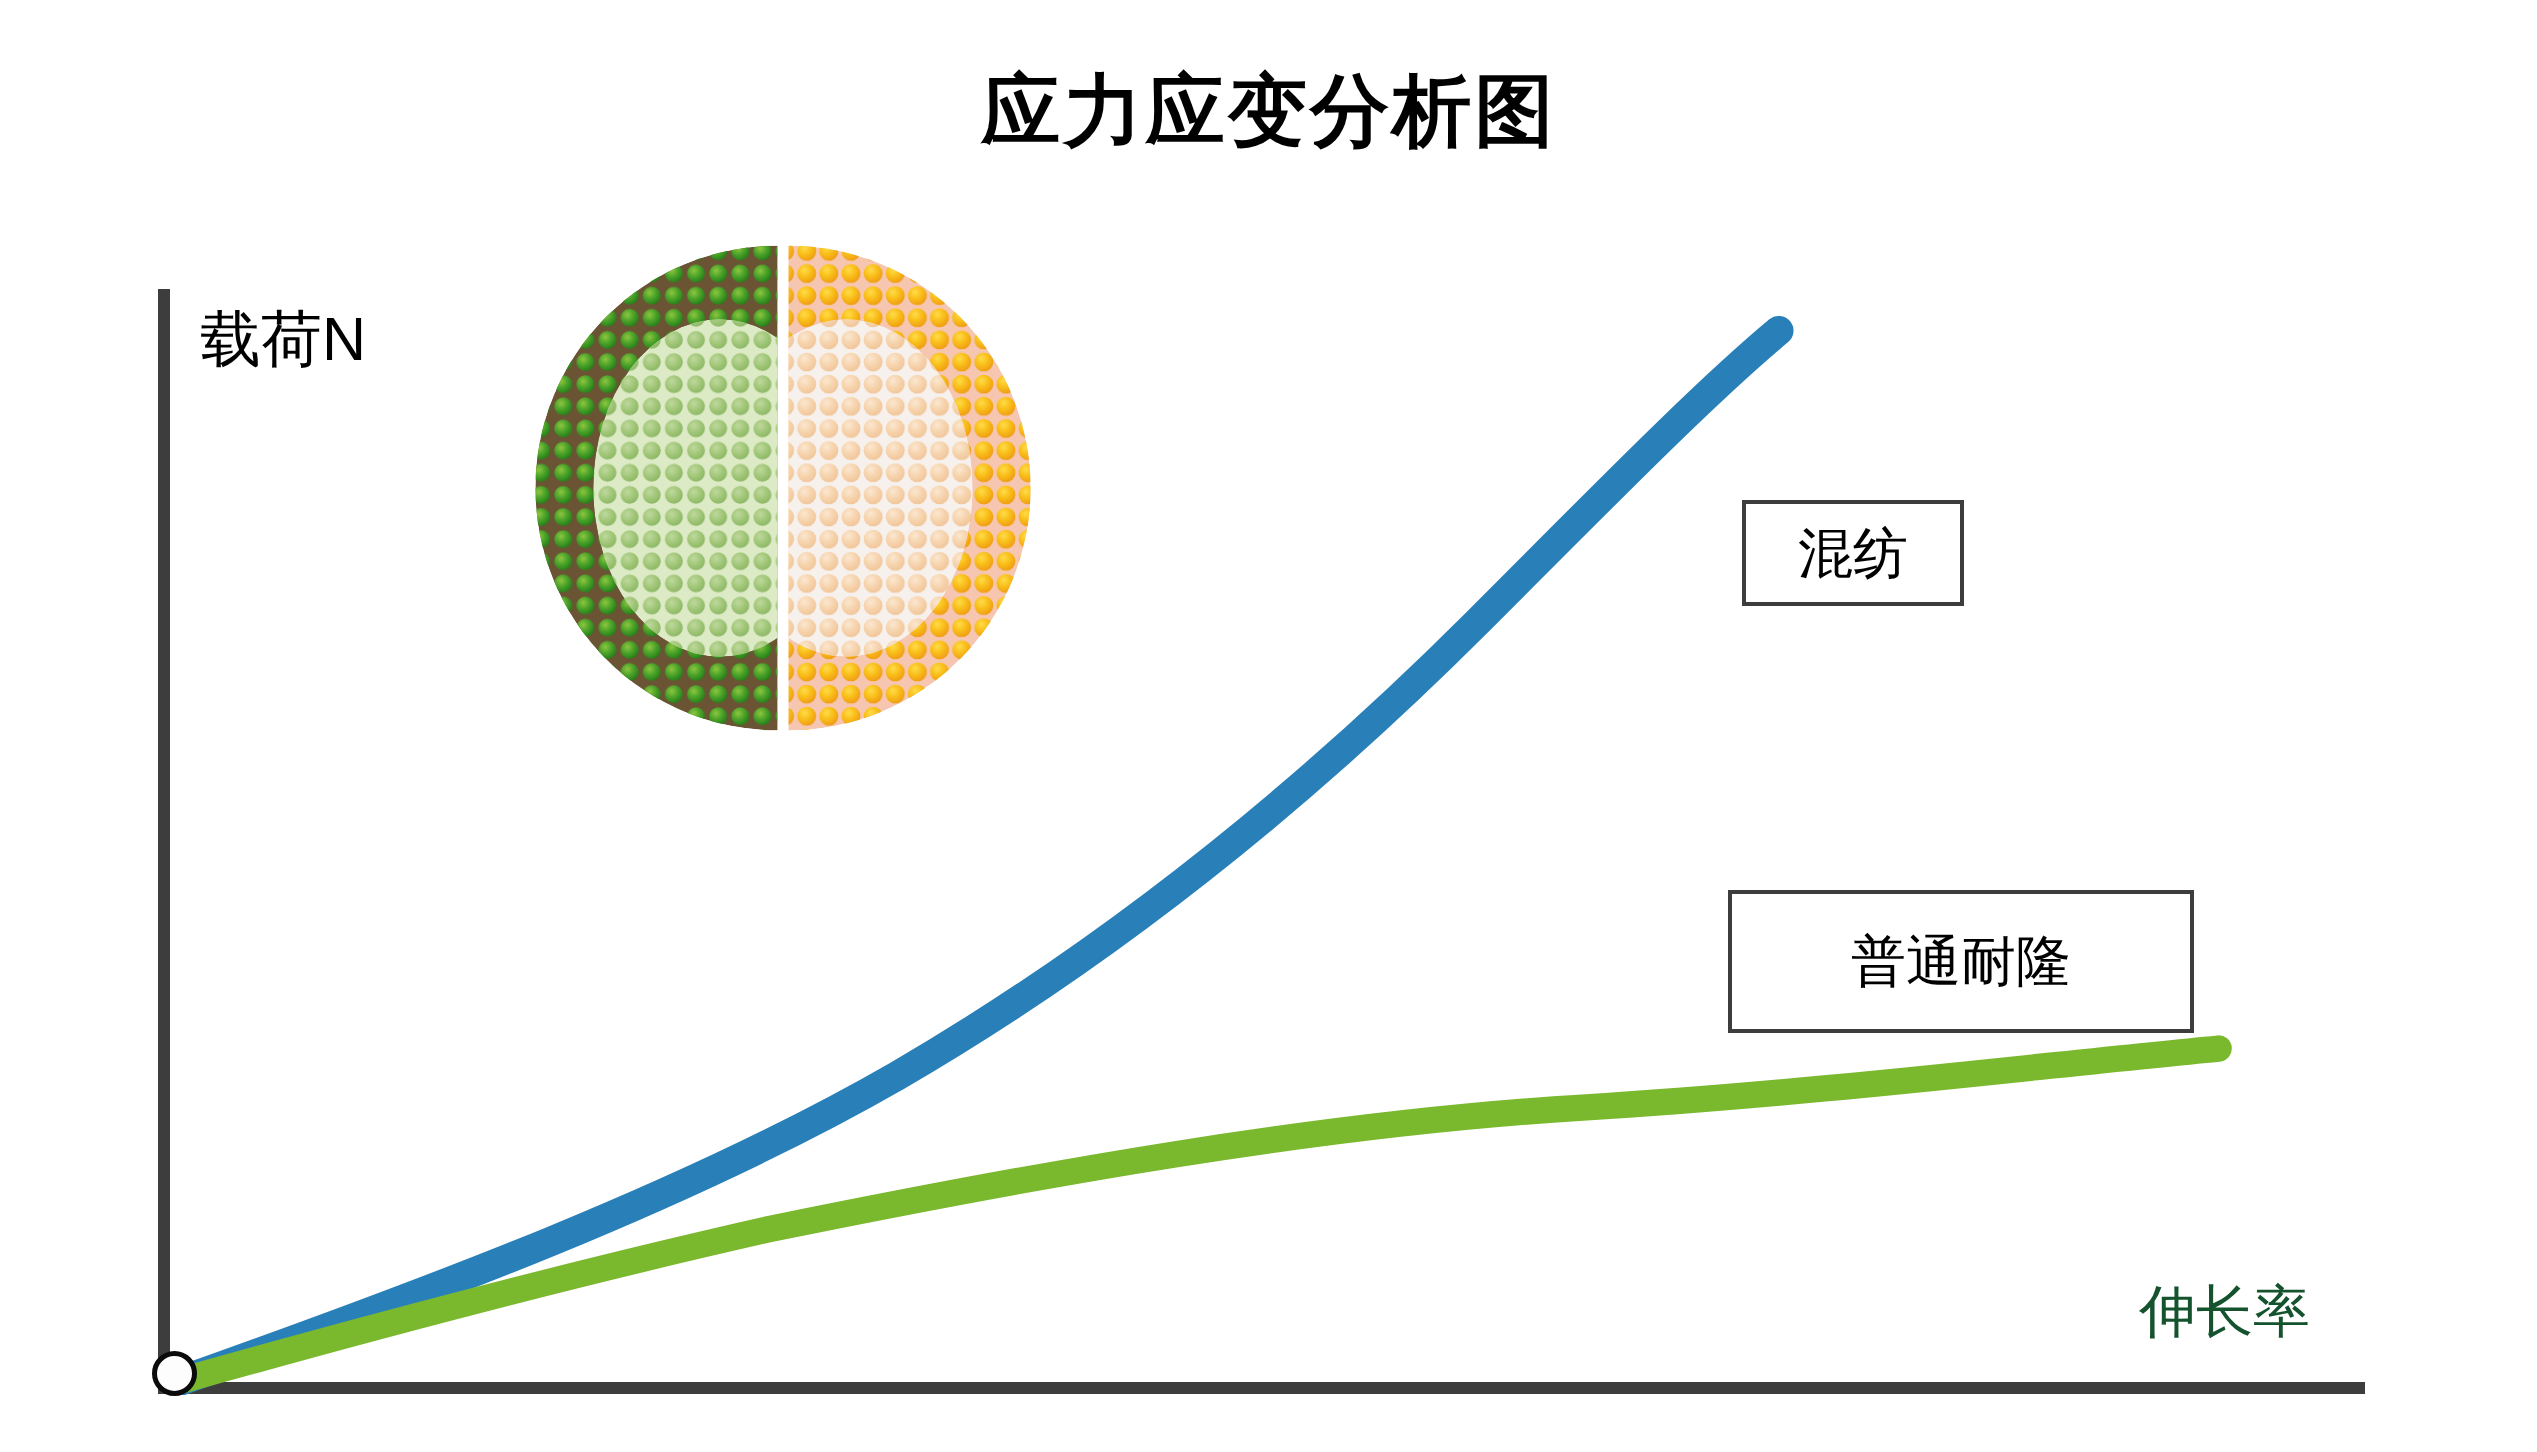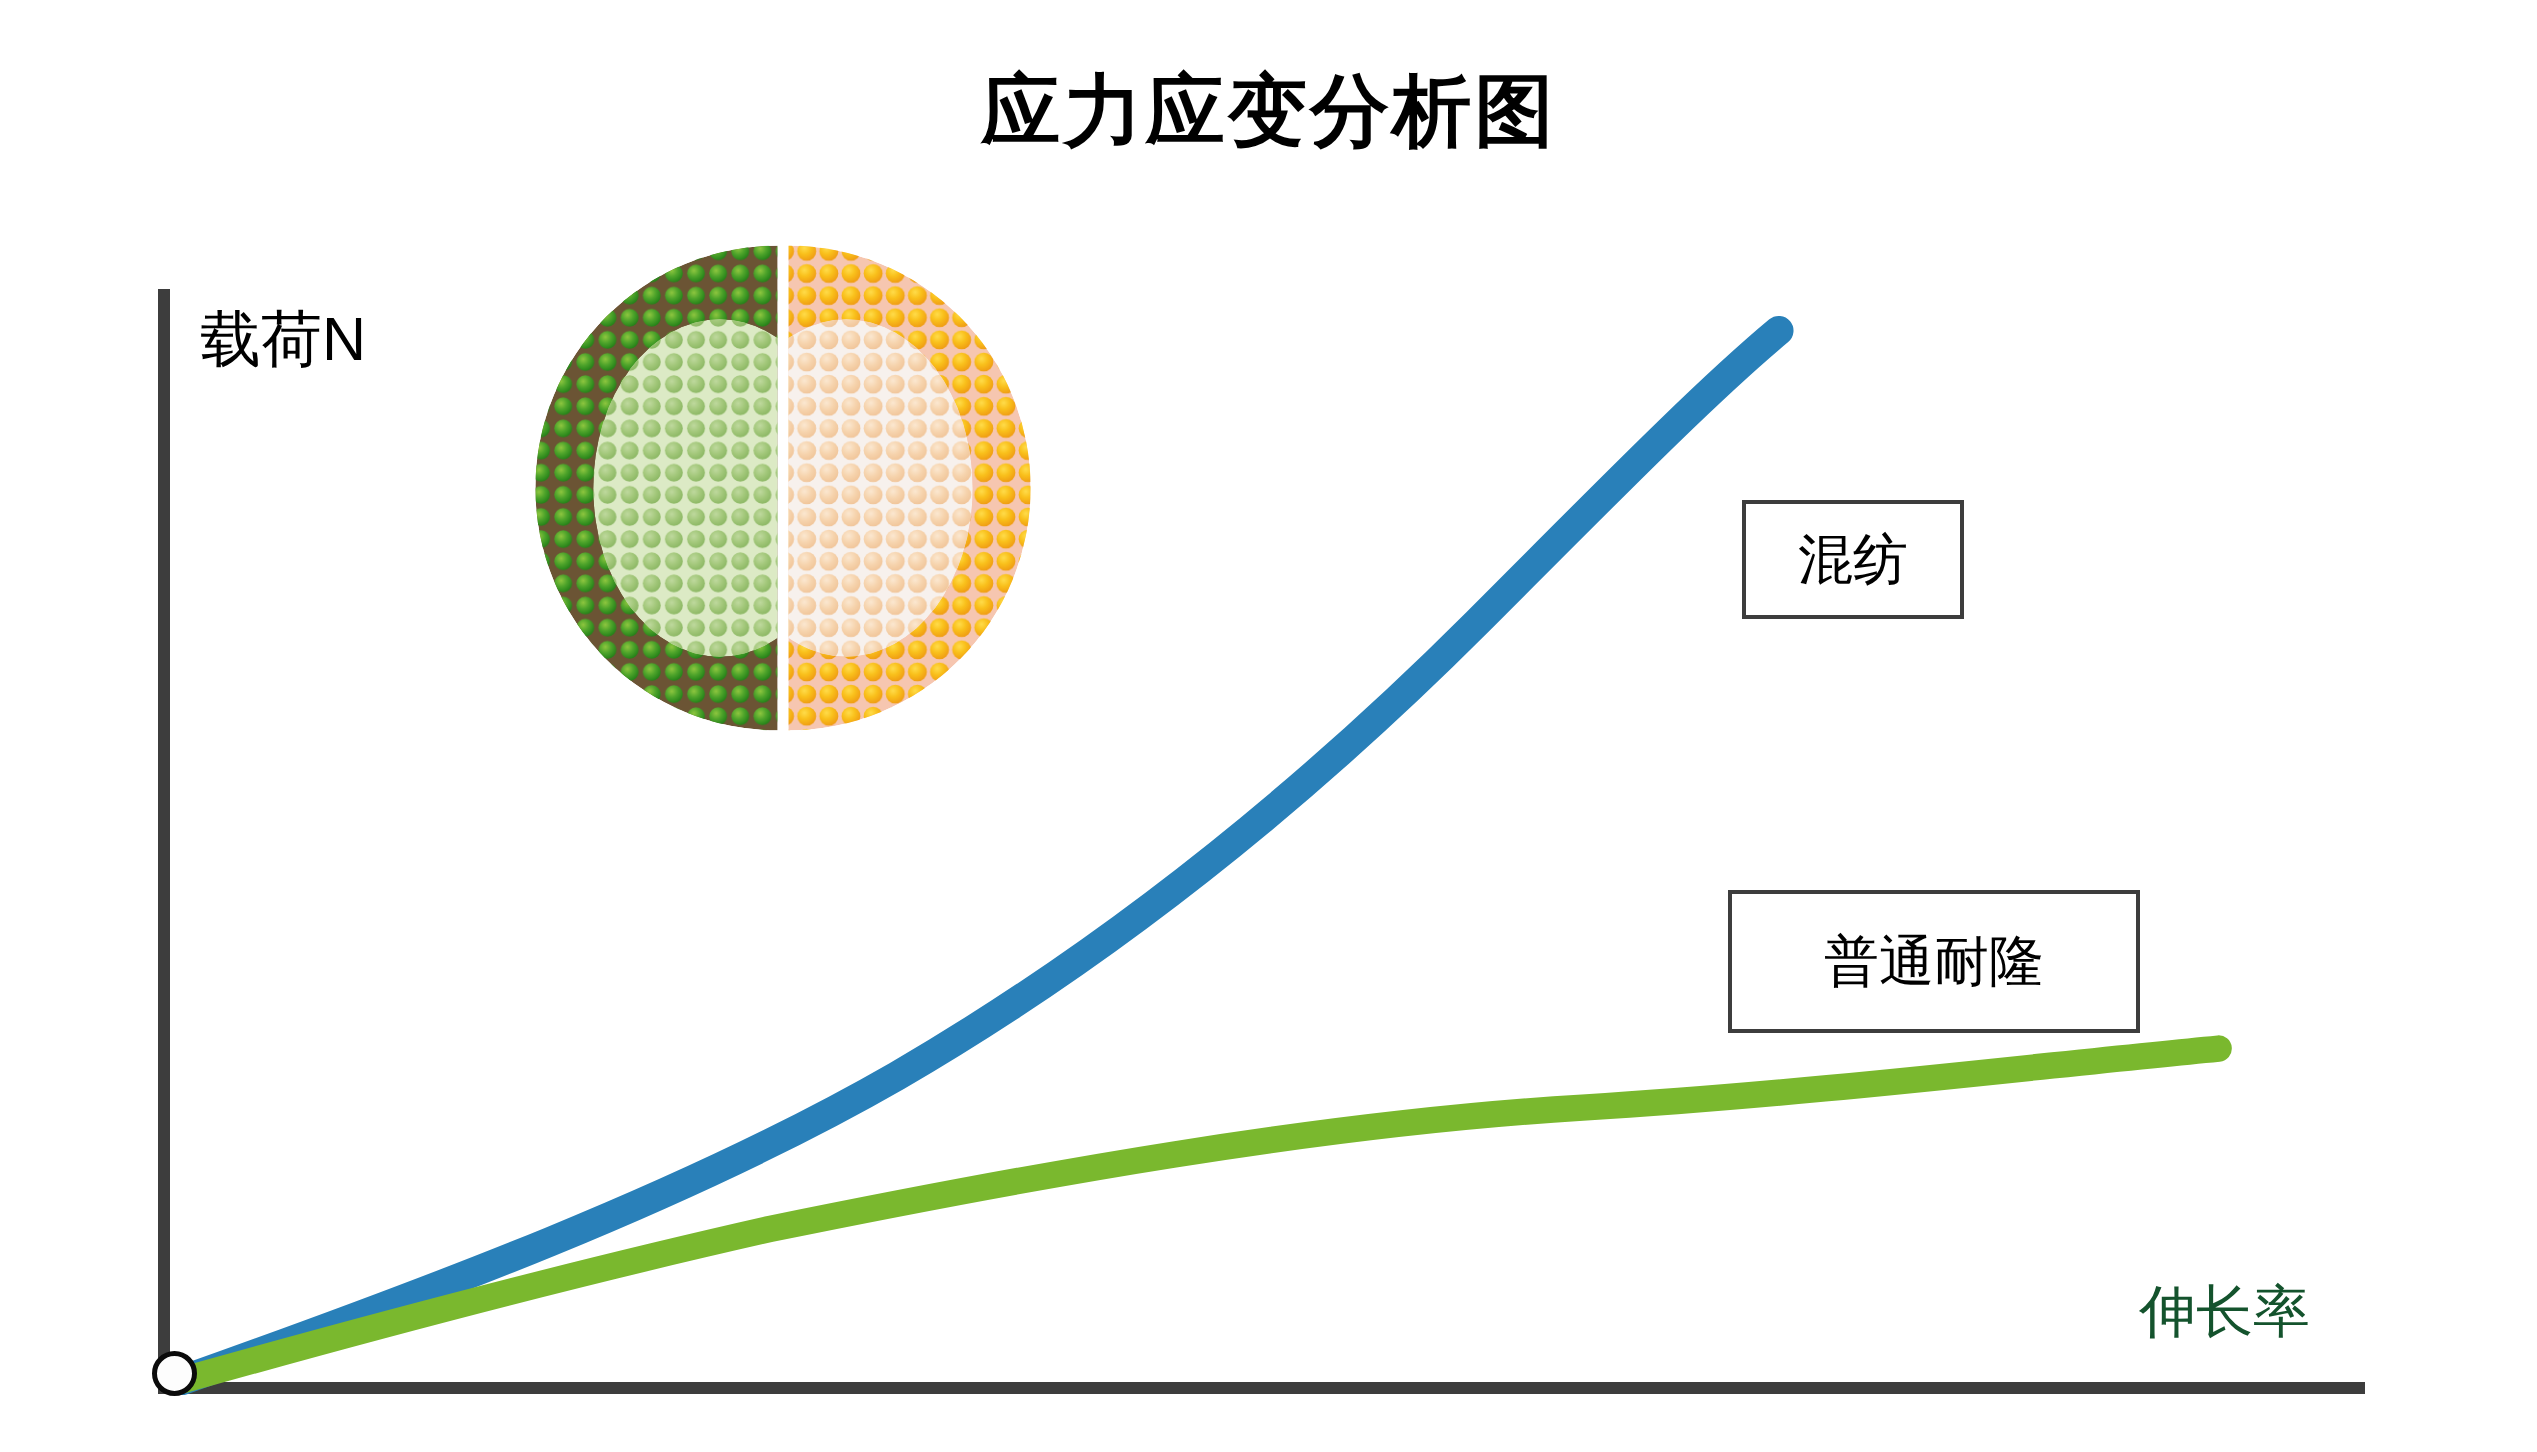--- a/index.html
+++ b/index.html
@@ -106,26 +106,26 @@
   .series-box-label {
     font-size: 55px;
     color: #000000;
     white-space: nowrap;
     line-height: 1;
   }
   #series-box-blend {
     left: 1742px;
     top: 500px;
     width: 222px;
-    height: 119px;
+    height: 106px;
   }
   #series-box-nylon {
     left: 1728px;
     top: 890px;
-    width: 412px;
+    width: 466px;
     height: 143px;
   }
 
   
   #inset-wrap {
     position: absolute;
     left: 530px;
     top: 240px;
     width: 506px;
     height: 578px;

